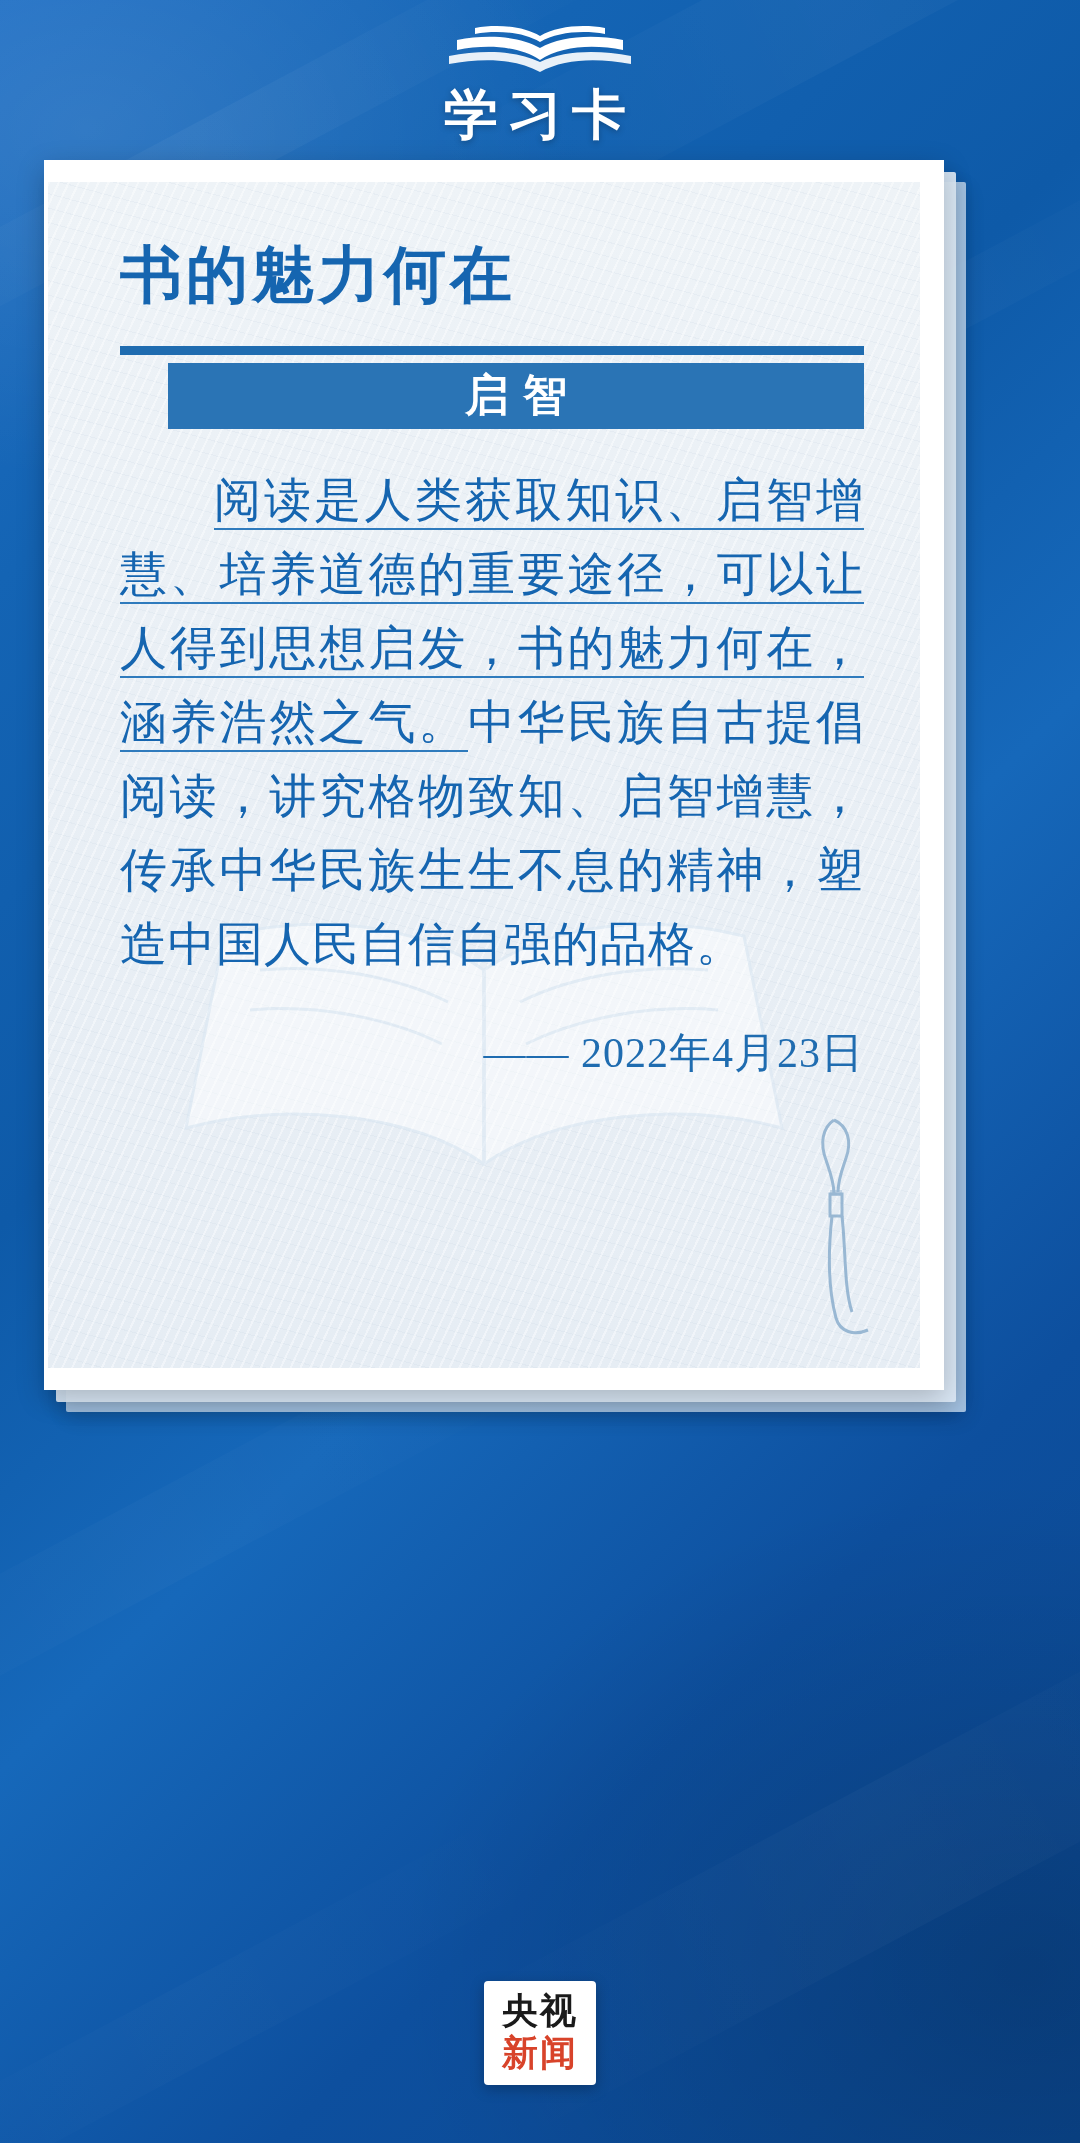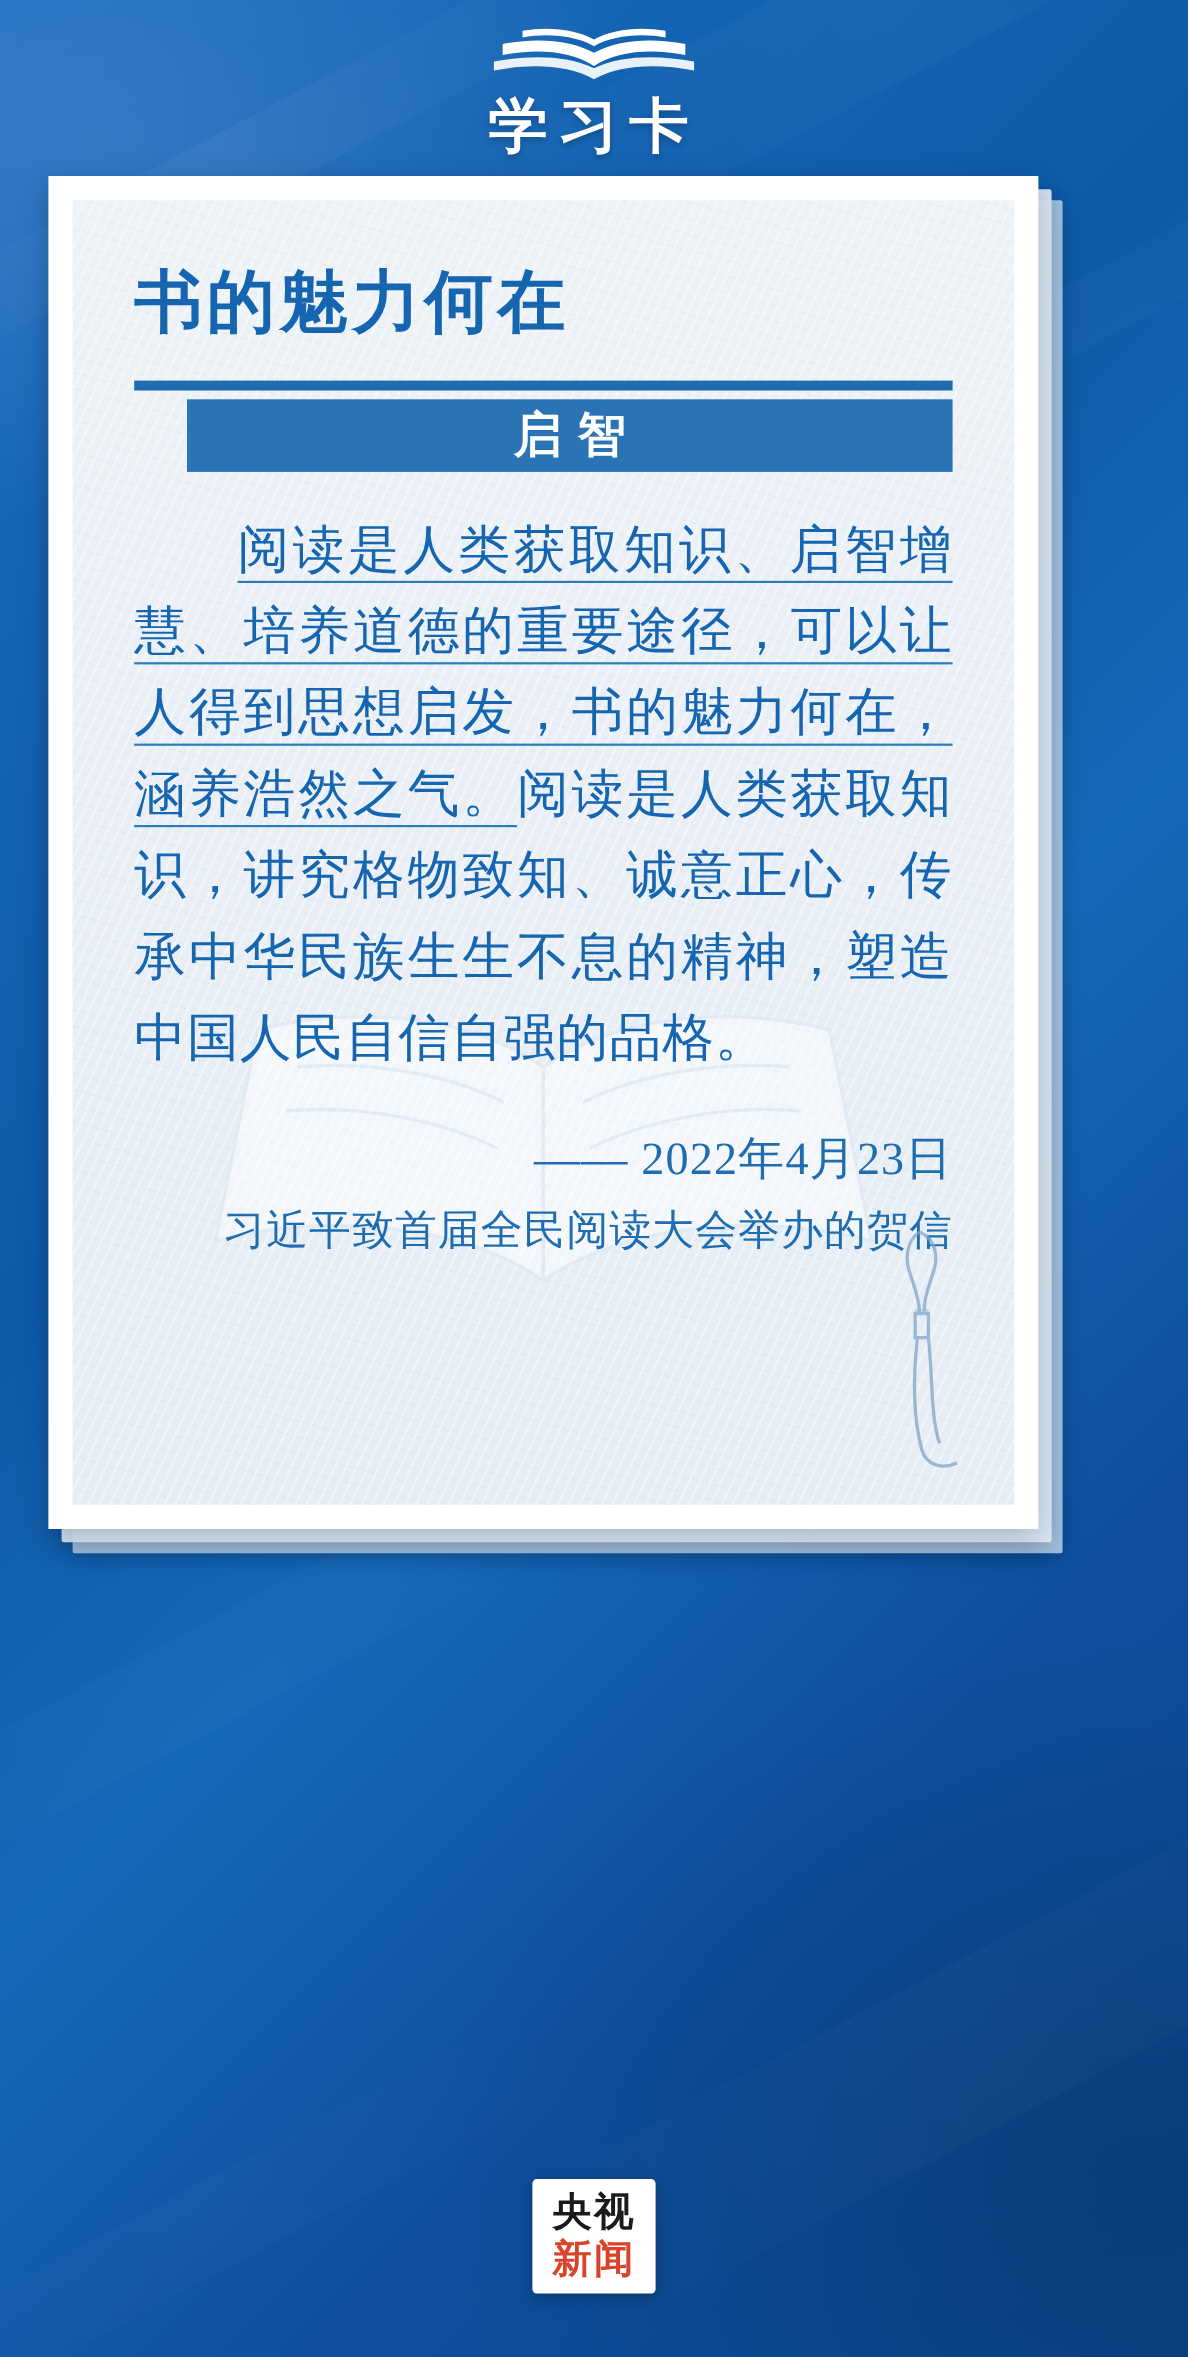--- a/index.html
+++ b/index.html
@@ -83,26 +83,27 @@
   .card {
     position: absolute;
     left: 0; top: 0;
     width: 900px;
     height: 1230px;
     background: #ffffff;
     box-shadow: 0 8px 26px rgba(0,0,0,0.22);
   }
   .card-inner {
     position: absolute;
-    left: 22px; top: 22px;
+    left: 4px; top: 22px;
     width: 856px;
     height: 1186px;
     background:
       linear-gradient(180deg, #eef3f7 0%, #e9eff5 45%, #e6edf4 100%);
     overflow: hidden;
+    padding-left: 16px;
   }
   .paper-tex {
     position: absolute;
     left:0; top:0; right:0; bottom:0;
     background-image:
       repeating-linear-gradient(115deg, rgba(255,255,255,0.55) 0 2px, rgba(0,0,0,0) 2px 9px),
       repeating-linear-gradient(15deg, rgba(190,205,220,0.22) 0 1px, rgba(0,0,0,0) 1px 14px);
     opacity: .7;
     pointer-events:none;
   }
@@ -282,27 +283,26 @@
 
           <div class="rule-thick"></div>
           <div class="rule-gap"></div>
 
           <div class="section-band">
             <span>启智</span>
           </div>
 
           <div class="body-text">
             <div class="para">
-              <span class="underline-seg">阅读是人类获取知识、启智增慧、培养道德的重要途径，可以让人得到思想启发，书的魅力何在，涵养浩然之气。</span><span>阅读是人类获取知识，讲究格物致知、诚意正心，传承中华民族生生不息的精神，塑造中国人民自信自强的品格。</span>
+              <span class="underline-seg">阅读是人类获取知识、启智增慧、培养道德的重要途径，可以让人得到思想启发，书的魅力何在，涵养浩然之气。</span><span>中华民族自古提倡阅读，讲究格物致知、启智增慧，传承中华民族生生不息的精神，塑造中国人民自信自强的品格。</span>
             </div>
           </div>
 
           <div class="attrib">
             <div class="date">—— 2022年4月23日</div>
-            <div class="source">习近平致首届全民阅读大会举办的贺信</div>
           </div>
         </div>
 
         <svg class="brush" width="120" height="230" viewBox="0 0 120 230">
           <g stroke="#7fa6c8" stroke-width="3" fill="none">
             <path d="M62 8 C76 14, 80 30, 74 46 C70 58, 66 68, 66 80"></path>
             <path d="M62 8 C50 16, 48 32, 54 48 C58 60, 62 70, 62 82"></path>
             <path d="M58 82 L70 82 L70 104 L58 104 Z"></path>
             <path d="M60 104 C56 140, 56 176, 64 206 C68 220, 82 224, 96 218"></path>
             <path d="M70 104 C74 140, 72 176, 80 200"></path>

